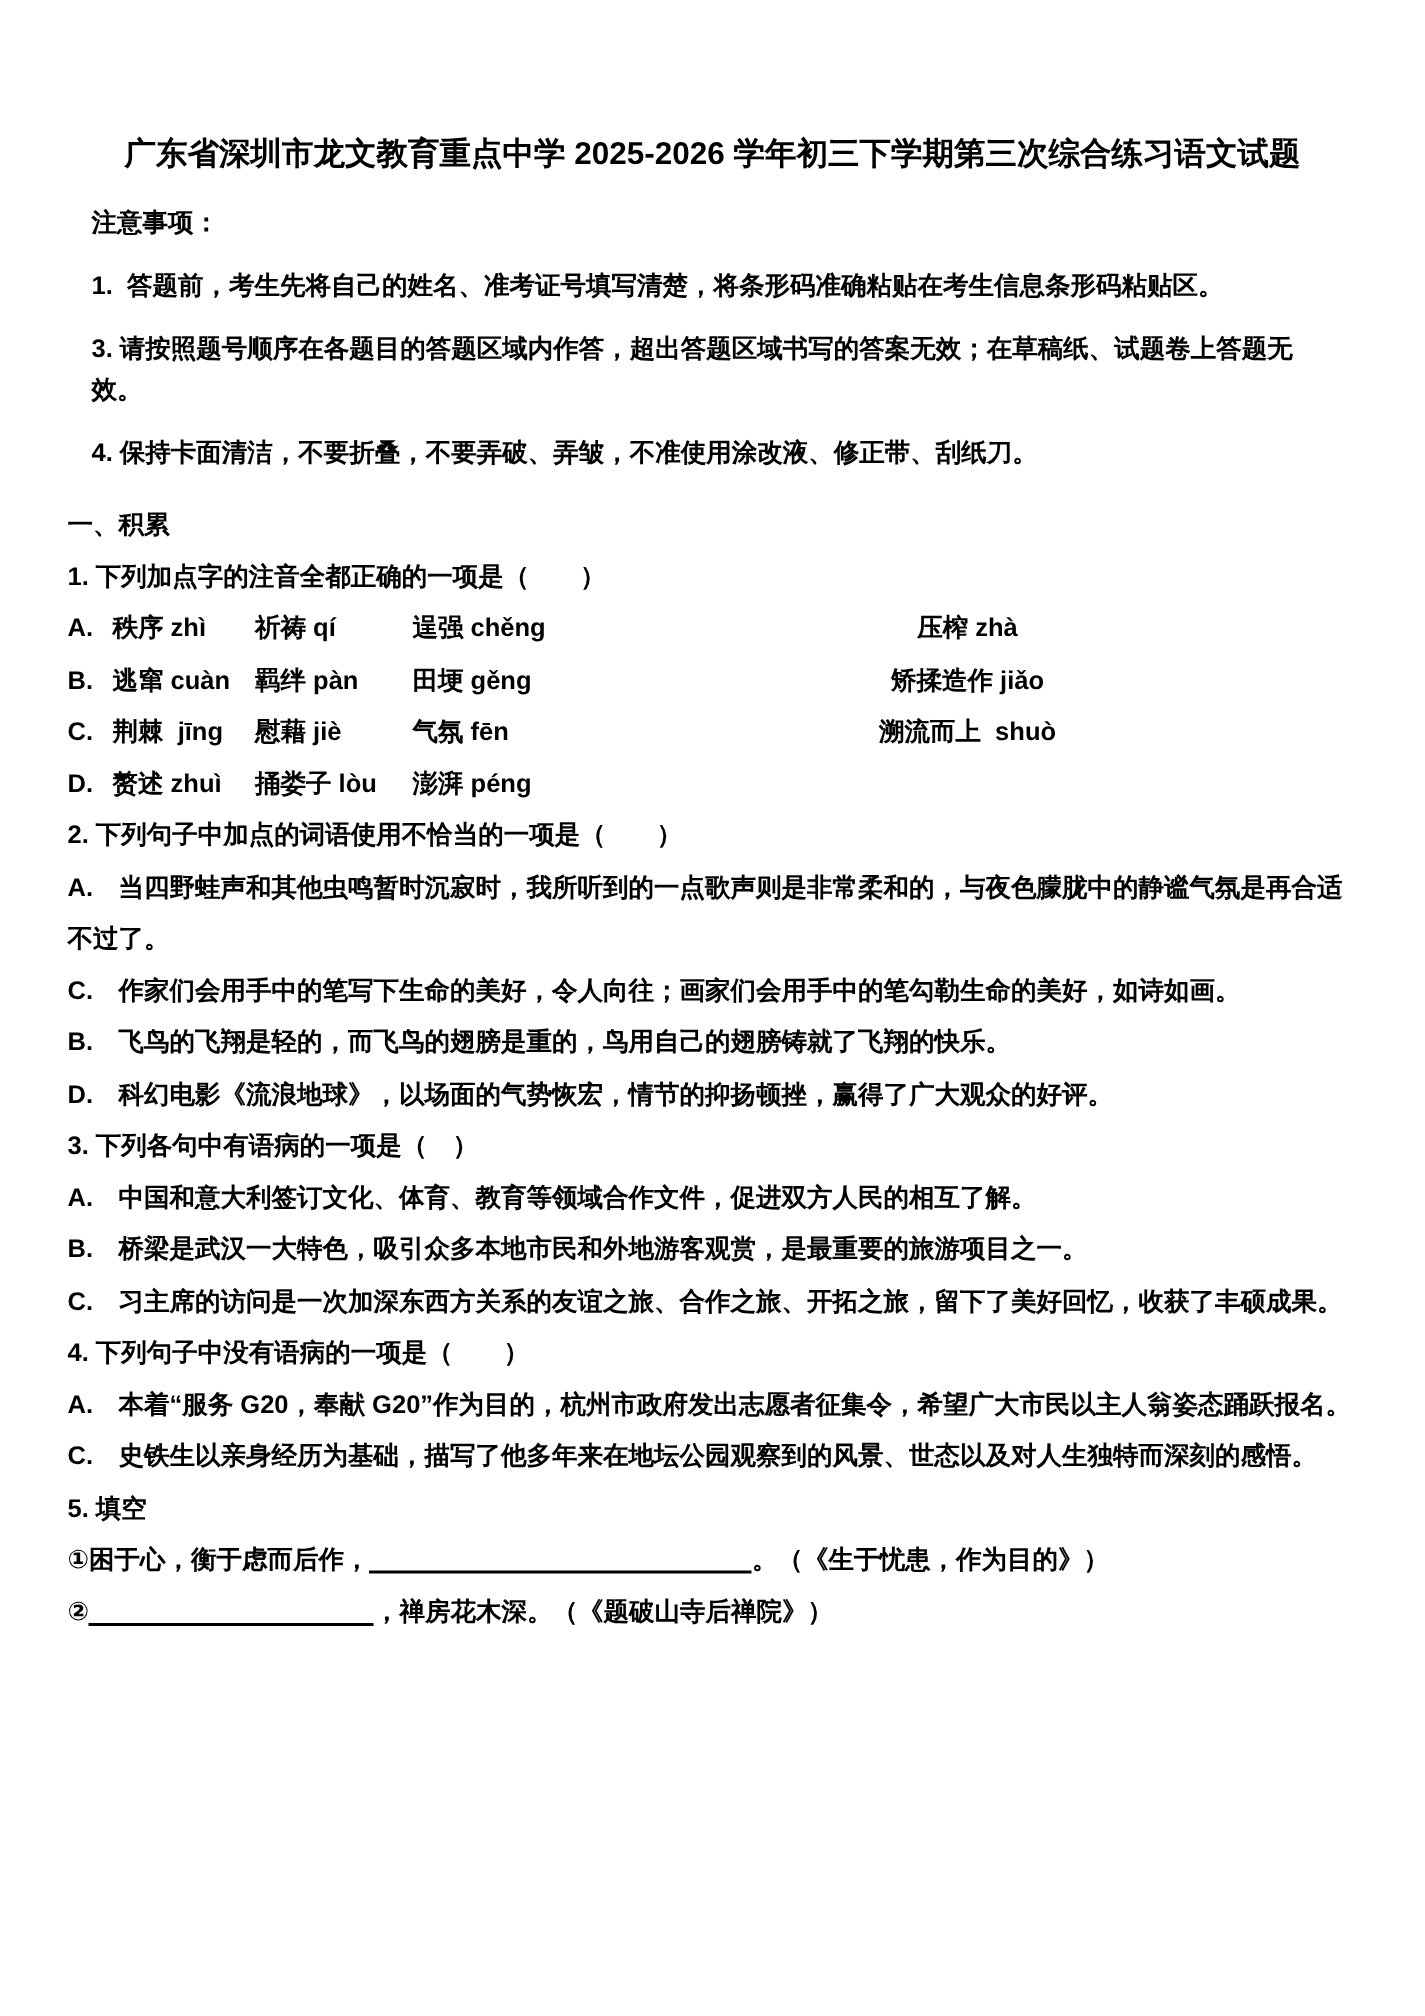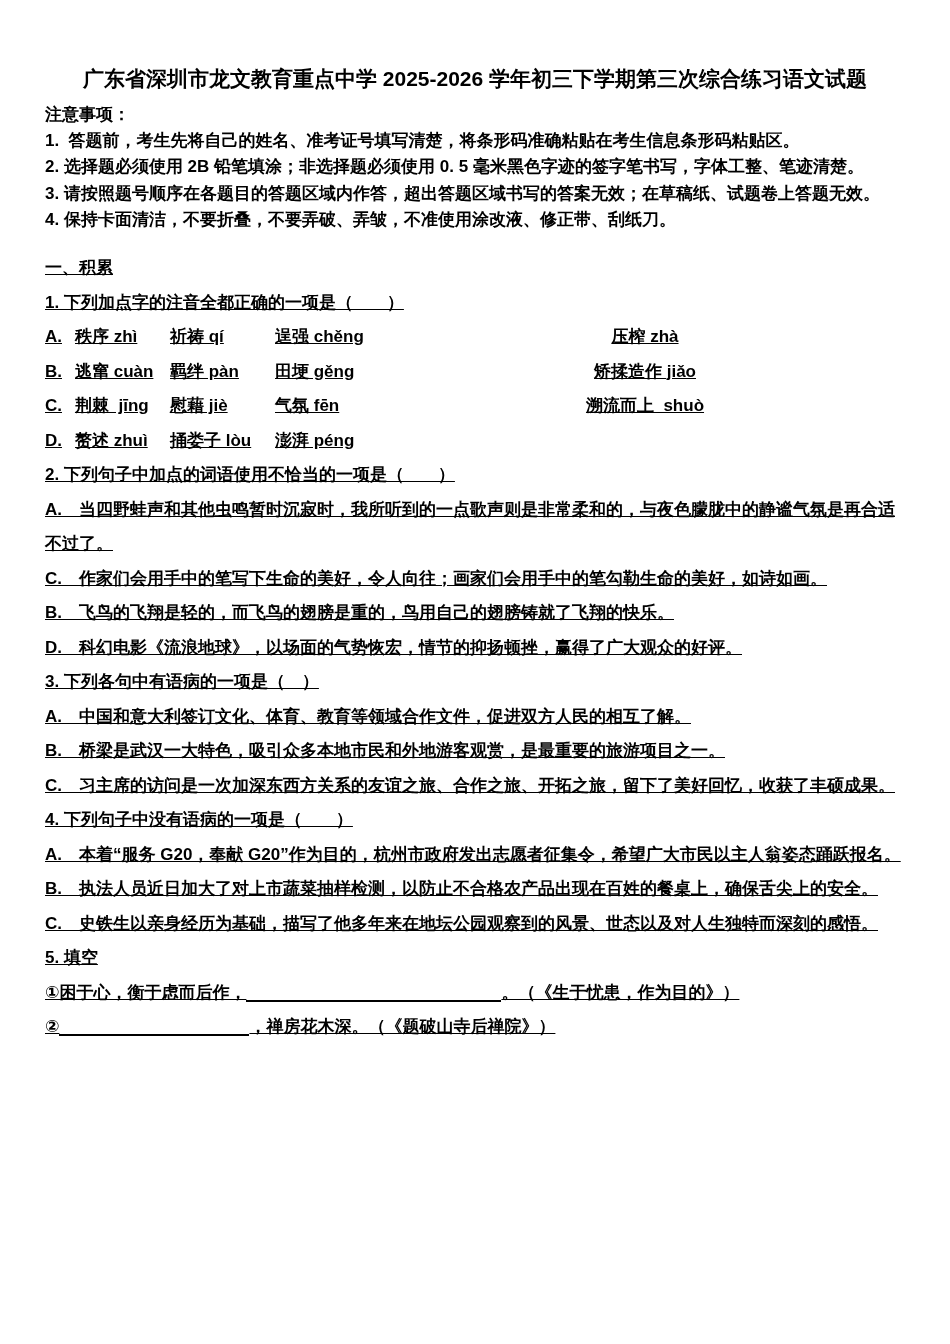--- a/index.html
+++ b/index.html
@@ -3,45 +3,44 @@
 <meta charset="utf-8">
 <style>
   html, body { margin: 0; padding: 0; background: #ffffff; }
   body {
     width: 950px;
     height: 1344px;
     overflow: hidden;
     color: #000000;
     font-family: "Liberation Sans", "DejaVu Sans", sans-serif;
   }
-  .page { padding: 62px 45px 0 45px; }
+  .page { padding: 86px 45px 0 45px; }
 
   .title {
     margin: 0 0 6px 0;
     font-size: 21px;
     line-height: 34px;
     font-weight: 800;
     text-align: center;
     white-space: nowrap;
   }
 
   .notice p {
-    margin: 0;
+    margin: 16px;
     font-size: 17px;
     font-weight: 700;
     line-height: 26.2px;
     white-space: pre-wrap;
   }
 
   .main {
     margin-top: 18px;
     font-size: 17px;
     font-weight: 700;
     line-height: 34.5px;
-    text-decoration: underline;
   }
   .main p { margin: 0; white-space: pre-wrap; }
 
   .q1row { display: flex; }
   .q1row span { white-space: pre; }
   .q1row .lbl { flex: 0 0 30px; }
   .q1row .c1  { flex: 0 0 95px; }
   .q1row .c2  { flex: 0 0 105px; }
   .q1row .c3  { flex: 0 0 110px; }
   .q1row .c4  { flex: 1; text-align: center; }
@@ -60,21 +59,20 @@
 </head>
 <body>
 
 <div class="page">
 
   <h1 class="title">广东省深圳市龙文教育重点中学 2025-2026 学年初三下学期第三次综合练习语文试题</h1>
 
   <div class="notice">
     <p>注意事项：</p>
     <p>1.  答题前，考生先将自己的姓名、准考证号填写清楚，将条形码准确粘贴在考生信息条形码粘贴区。</p>
-    <p>2. 选择题必须使用 2B 铅笔填涂；非选择题必须使用 0. 5 毫米黑色字迹的签字笔书写，字体工整、笔迹清楚。</p>
     <p>3. 请按照题号顺序在各题目的答题区域内作答，超出答题区域书写的答案无效；在草稿纸、试题卷上答题无效。</p>
     <p>4. 保持卡面清洁，不要折叠，不要弄破、弄皱，不准使用涂改液、修正带、刮纸刀。</p>
   </div>
 
   <div class="main">
     <p>一、积累</p>
 
     <p>1. 下列加点字的注音全都正确的一项是（　　）</p>
 
     <div class="q1row">
@@ -111,21 +109,20 @@
     <p>B.　飞鸟的飞翔是轻的，而飞鸟的翅膀是重的，鸟用自己的翅膀铸就了飞翔的快乐。</p>
     <p>D.　科幻电影《流浪地球》，以场面的气势恢宏，情节的抑扬顿挫，赢得了广大观众的好评。</p>
 
     <p>3. 下列各句中有语病的一项是（　）</p>
     <p>A.　中国和意大利签订文化、体育、教育等领域合作文件，促进双方人民的相互了解。</p>
     <p>B.　桥梁是武汉一大特色，吸引众多本地市民和外地游客观赏，是最重要的旅游项目之一。</p>
     <p>C.　习主席的访问是一次加深东西方关系的友谊之旅、合作之旅、开拓之旅，留下了美好回忆，收获了丰硕成果。</p>
 
     <p>4. 下列句子中没有语病的一项是（　　）</p>
     <p>A.　本着“服务 G20，奉献 G20”作为目的，杭州市政府发出志愿者征集令，希望广大市民以主人翁姿态踊跃报名。</p>
-    <p>B.　执法人员近日加大了对上市蔬菜抽样检测，以防止不合格农产品出现在百姓的餐桌上，确保舌尖上的安全。</p>
     <p>C.　史铁生以亲身经历为基础，描写了他多年来在地坛公园观察到的风景、世态以及对人生独特而深刻的感悟。</p>
 
     <p>5. 填空</p>
 
     <p><span>①困于心，衡于虑而后作，</span><span class="blank w1"></span><span>。（《生于忧患，作为目的》）</span></p>
 
     <p><span>②</span><span class="blank w2"></span><span>，禅房花木深。（《题破山寺后禅院》）</span></p>
 
   </div>
 

